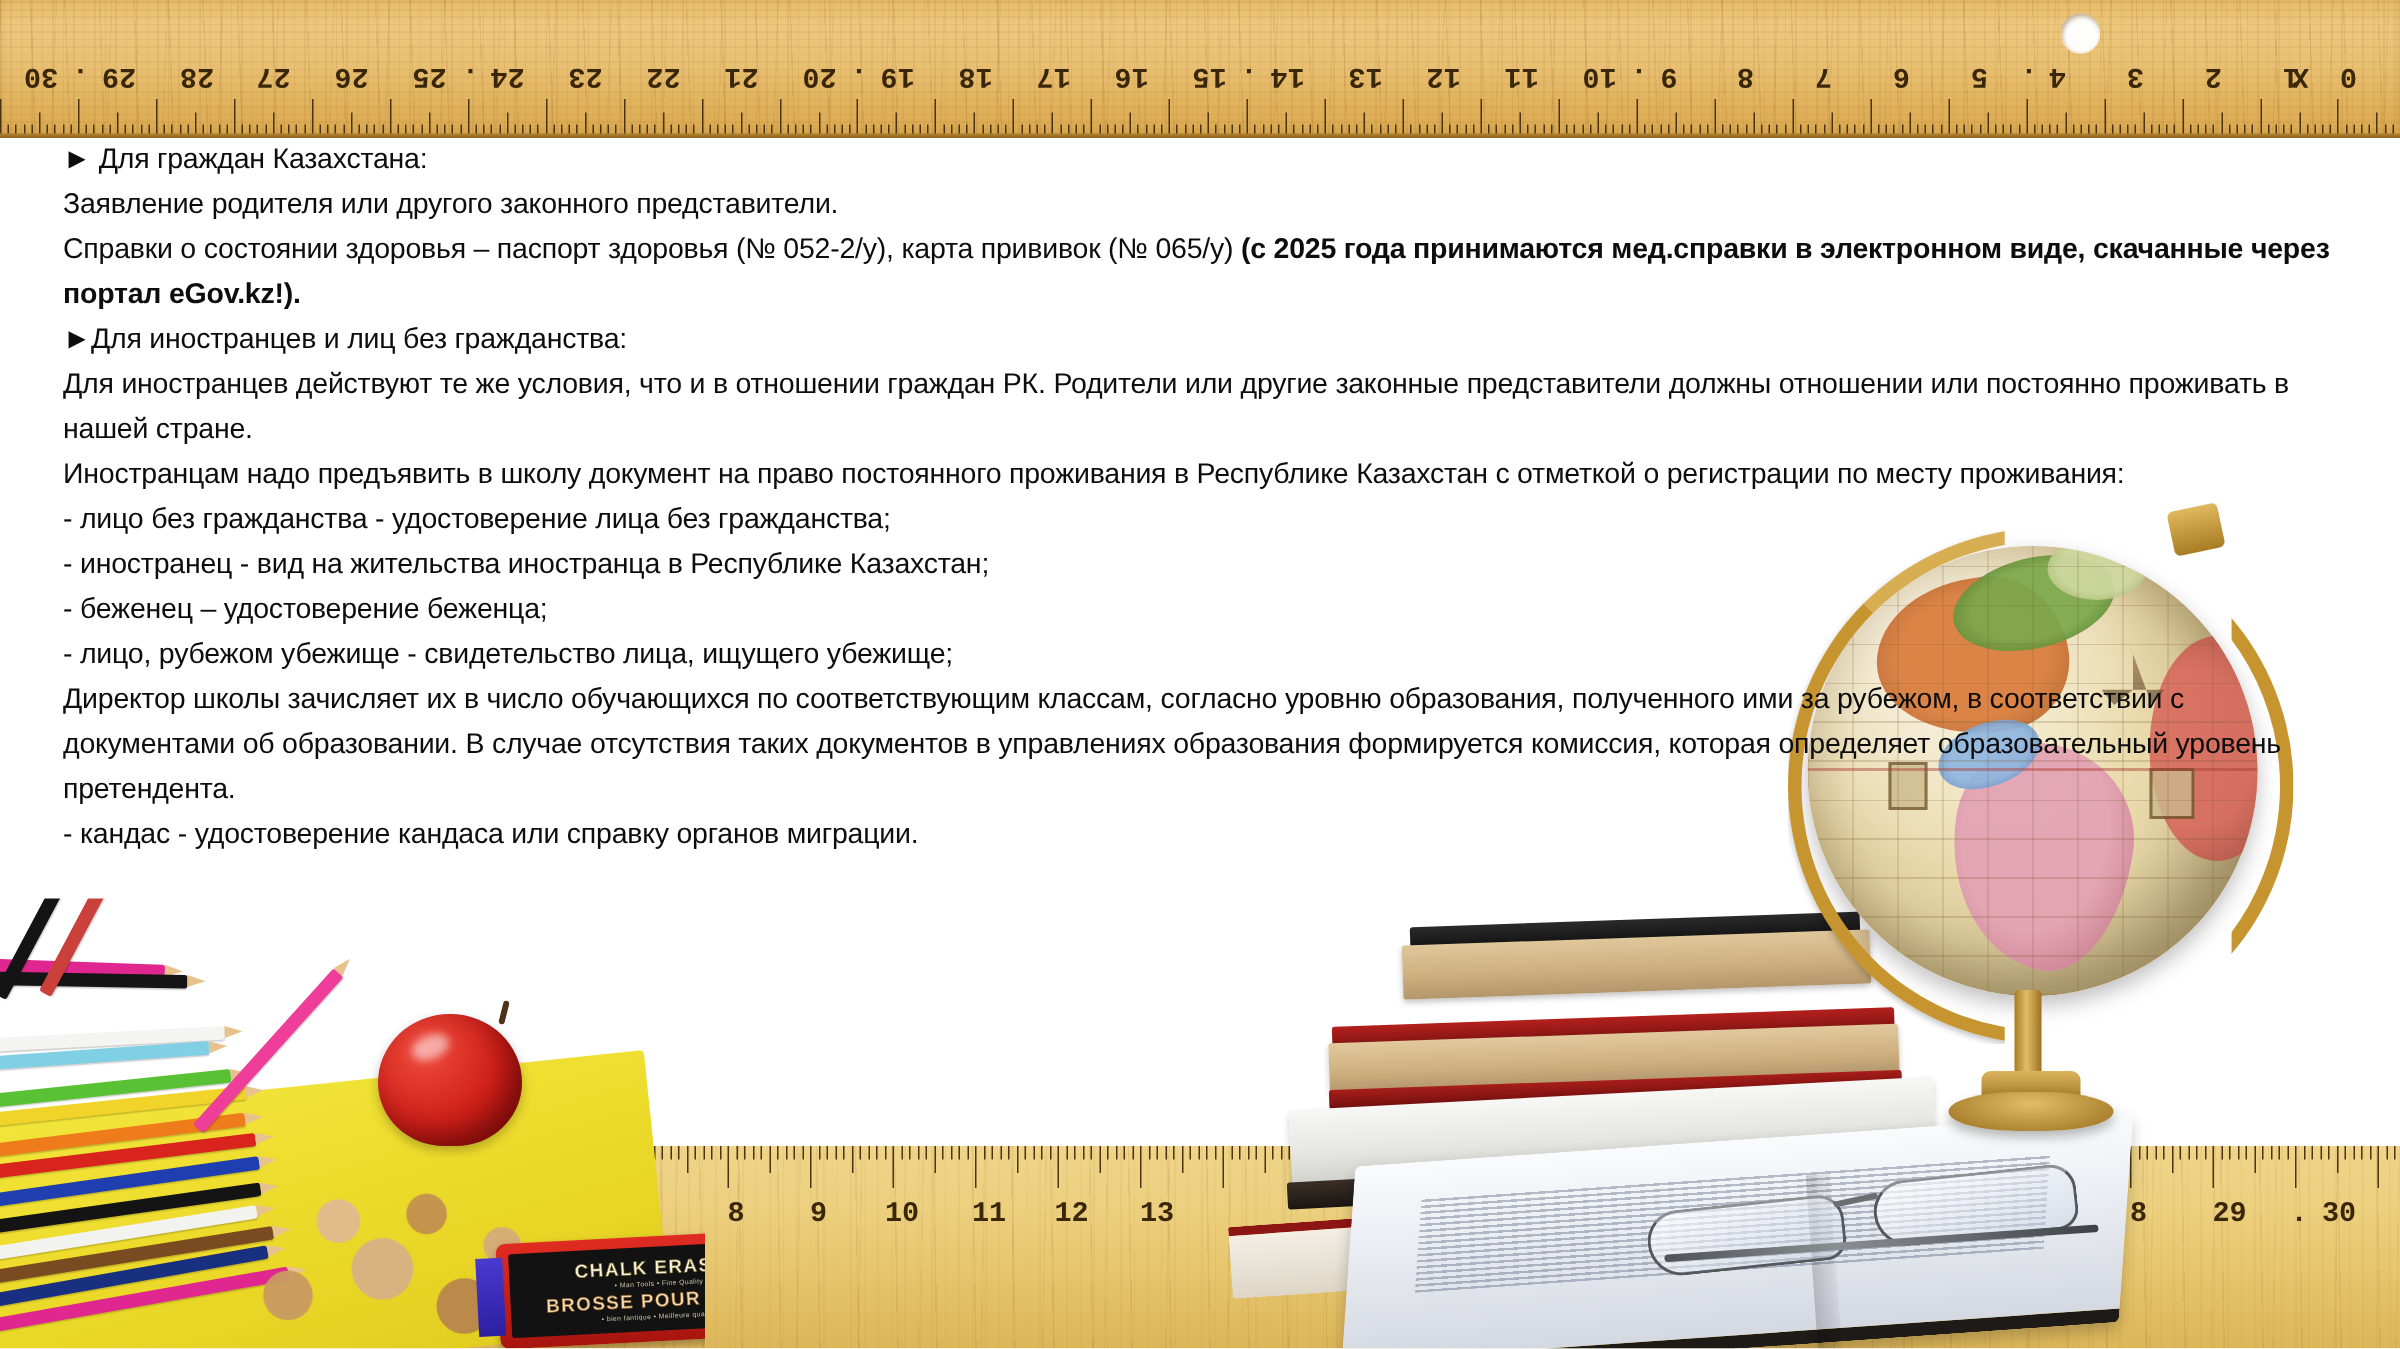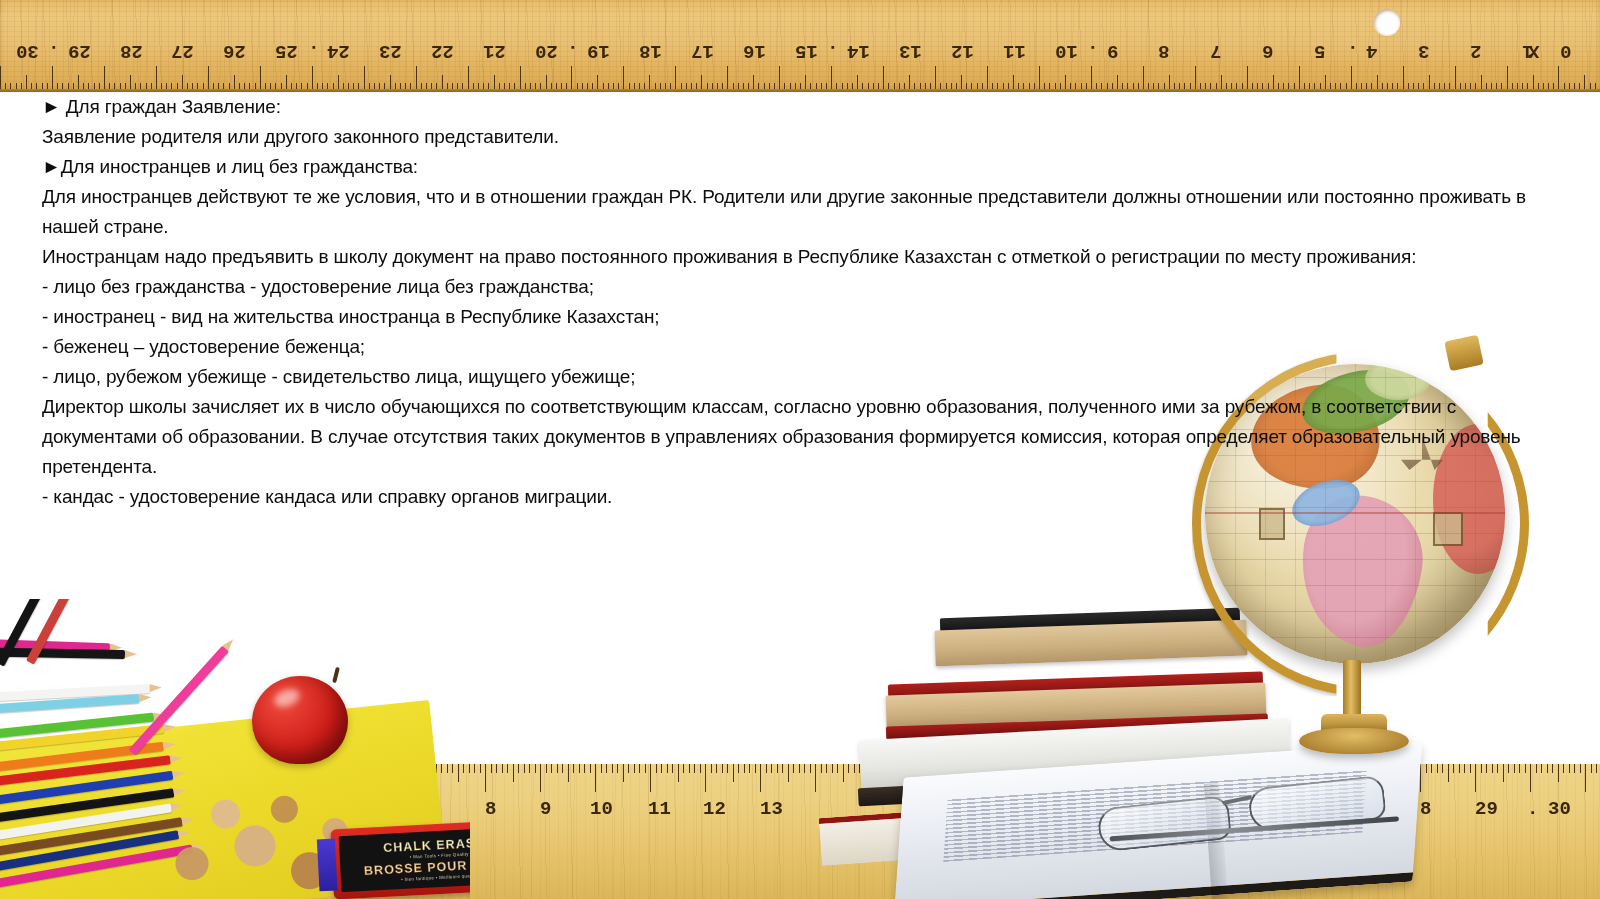--- a/index.html
+++ b/index.html
@@ -950,22 +950,23 @@
         <span style="left: 760px;">13</span>
         <span style="left: 1420px;">8</span>
         <span style="left: 1475px;">29</span>
         <span style="left: 1527px;">.</span>
         <span style="left: 1548px;">30</span>
       </div>
   </div>
 
   <div class="content">
     <div class="body-text">
-      <p>► Для граждан Заявление:</p>
+      <p>► Для граждан Казахстана:</p>
       <p>Заявление родителя или другого законного представители.</p>
+      <p><span>Справки о состоянии здоровья – паспорт здоровья (№ 052-2/у), карта прививок (№ 065/у) </span><span class="b">(с 2025 года принимаются мед.справки в электронном виде, скачанные через портал eGov.kz!).</span></p>
       <p>►Для иностранцев и лиц без гражданства:</p>
       <p>Для иностранцев действуют те же условия, что и в отношении граждан РК. Родители или другие законные представители должны отношении или постоянно проживать в нашей стране.</p>
       <p>Иностранцам надо предъявить в школу документ на право постоянного проживания в Республике Казахстан с отметкой о регистрации по месту проживания:</p>
       <p>- лицо без гражданства - удостоверение лица без гражданства;</p>
       <p>- иностранец - вид на жительства иностранца в Республике Казахстан;</p>
       <p>- беженец – удостоверение беженца;</p>
       <p>- лицо, рубежом убежище - свидетельство лица, ищущего убежище;</p>
       <p>Директор школы зачисляет их в число обучающихся по соответствующим классам, согласно уровню образования, полученного ими за рубежом, в соответствии с документами об образовании. В случае отсутствия таких документов в управлениях образования формируется комиссия, которая определяет образовательный уровень претендента.</p>
       <p>- кандас - удостоверение кандаса или справку органов миграции.</p>
     </div>

